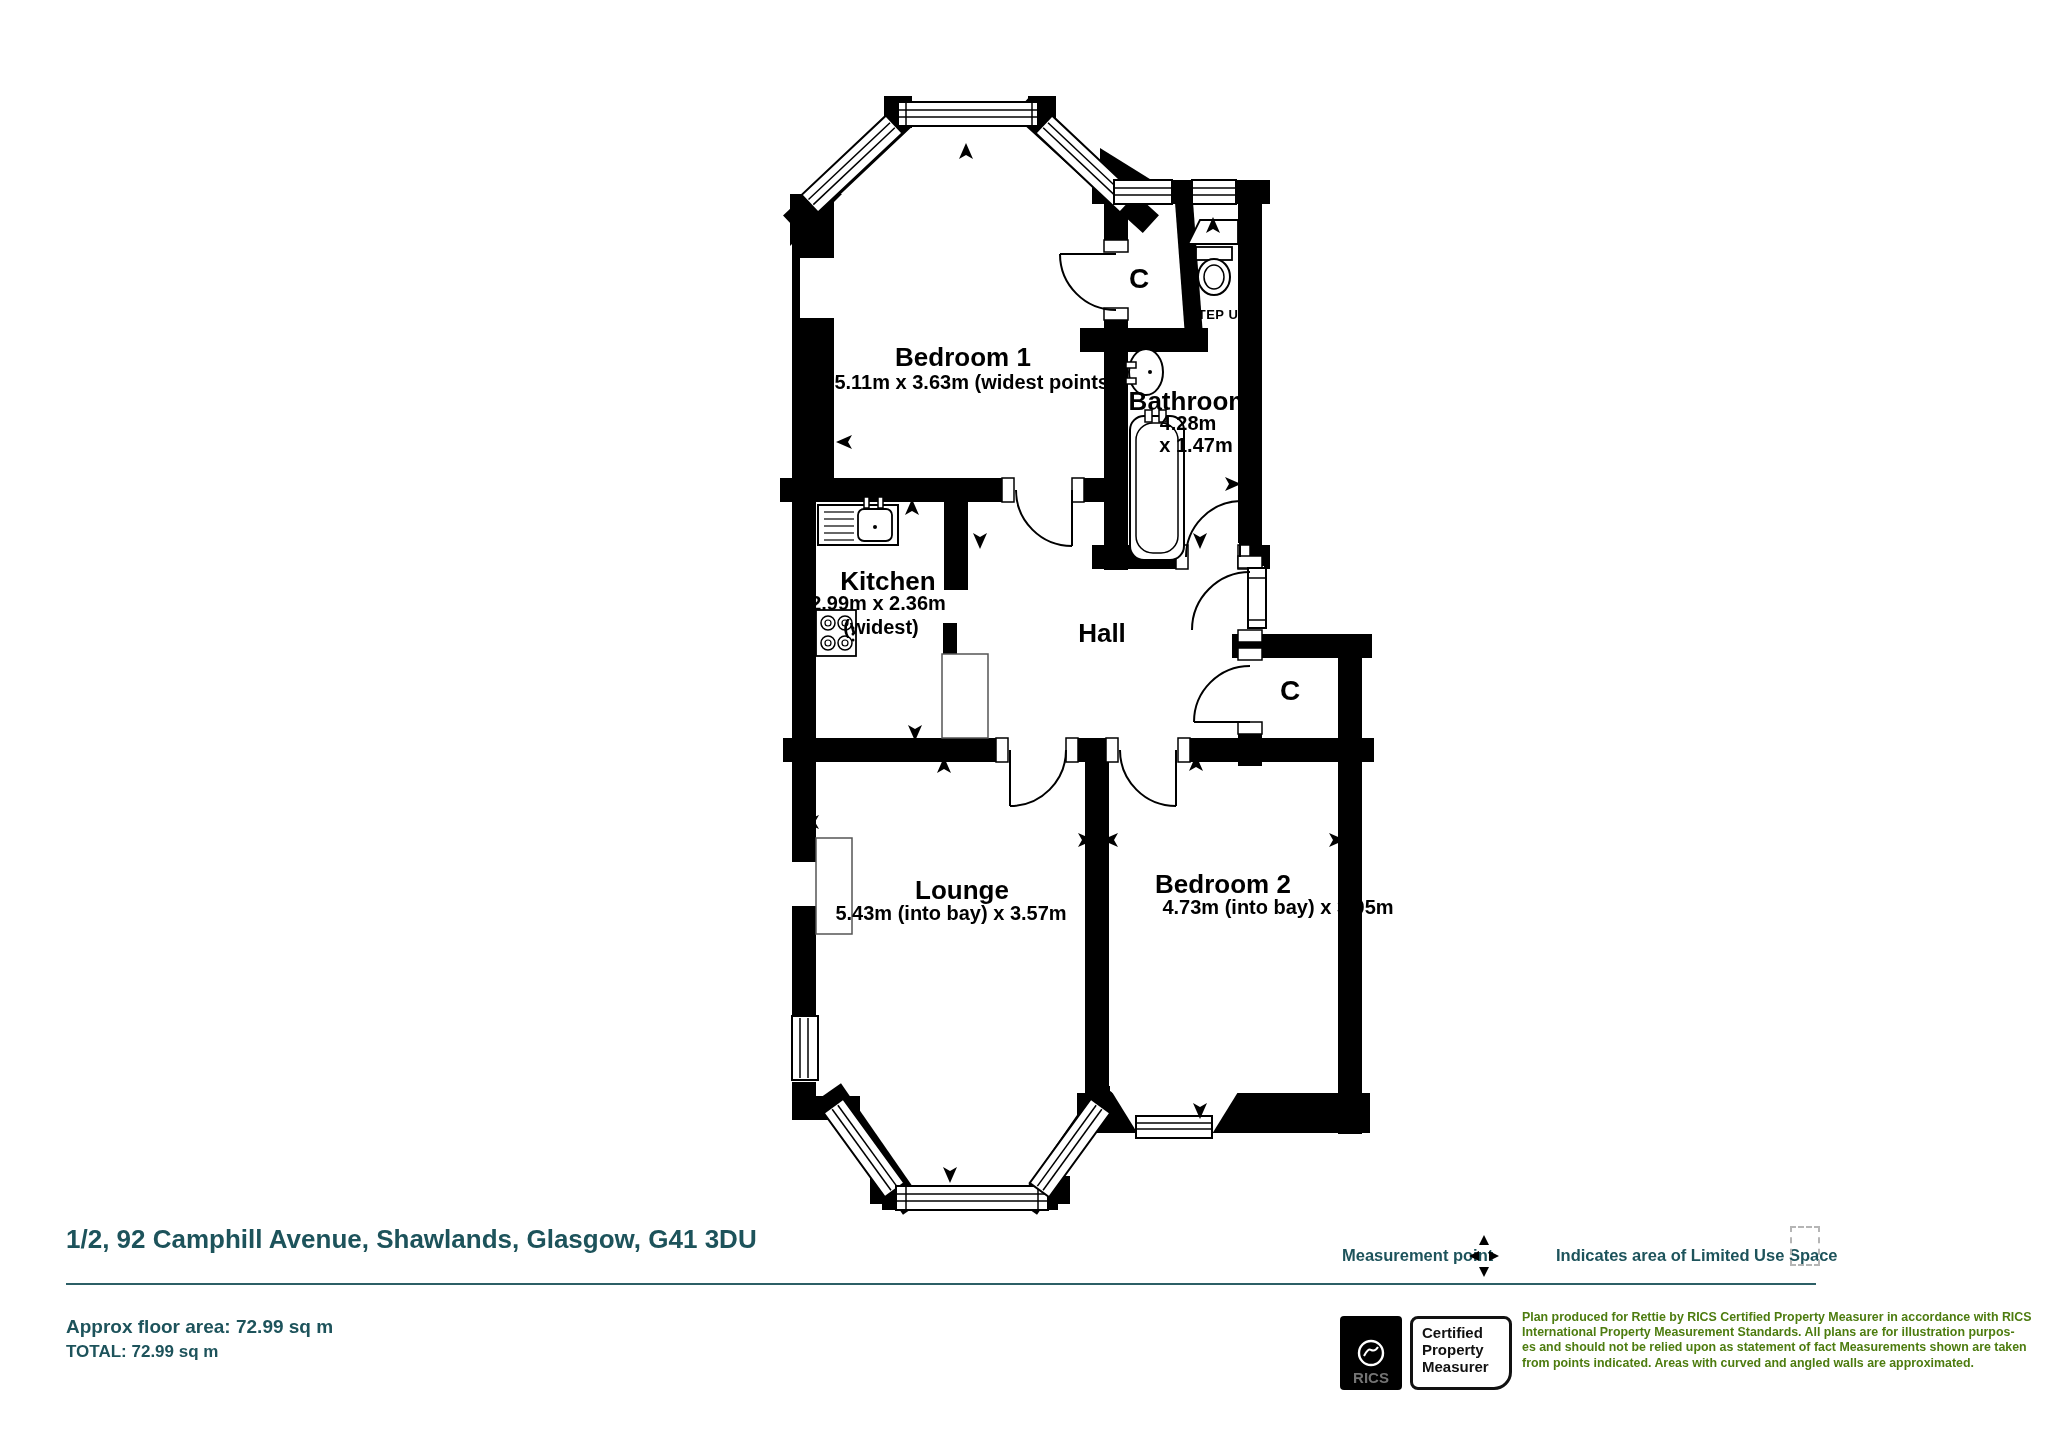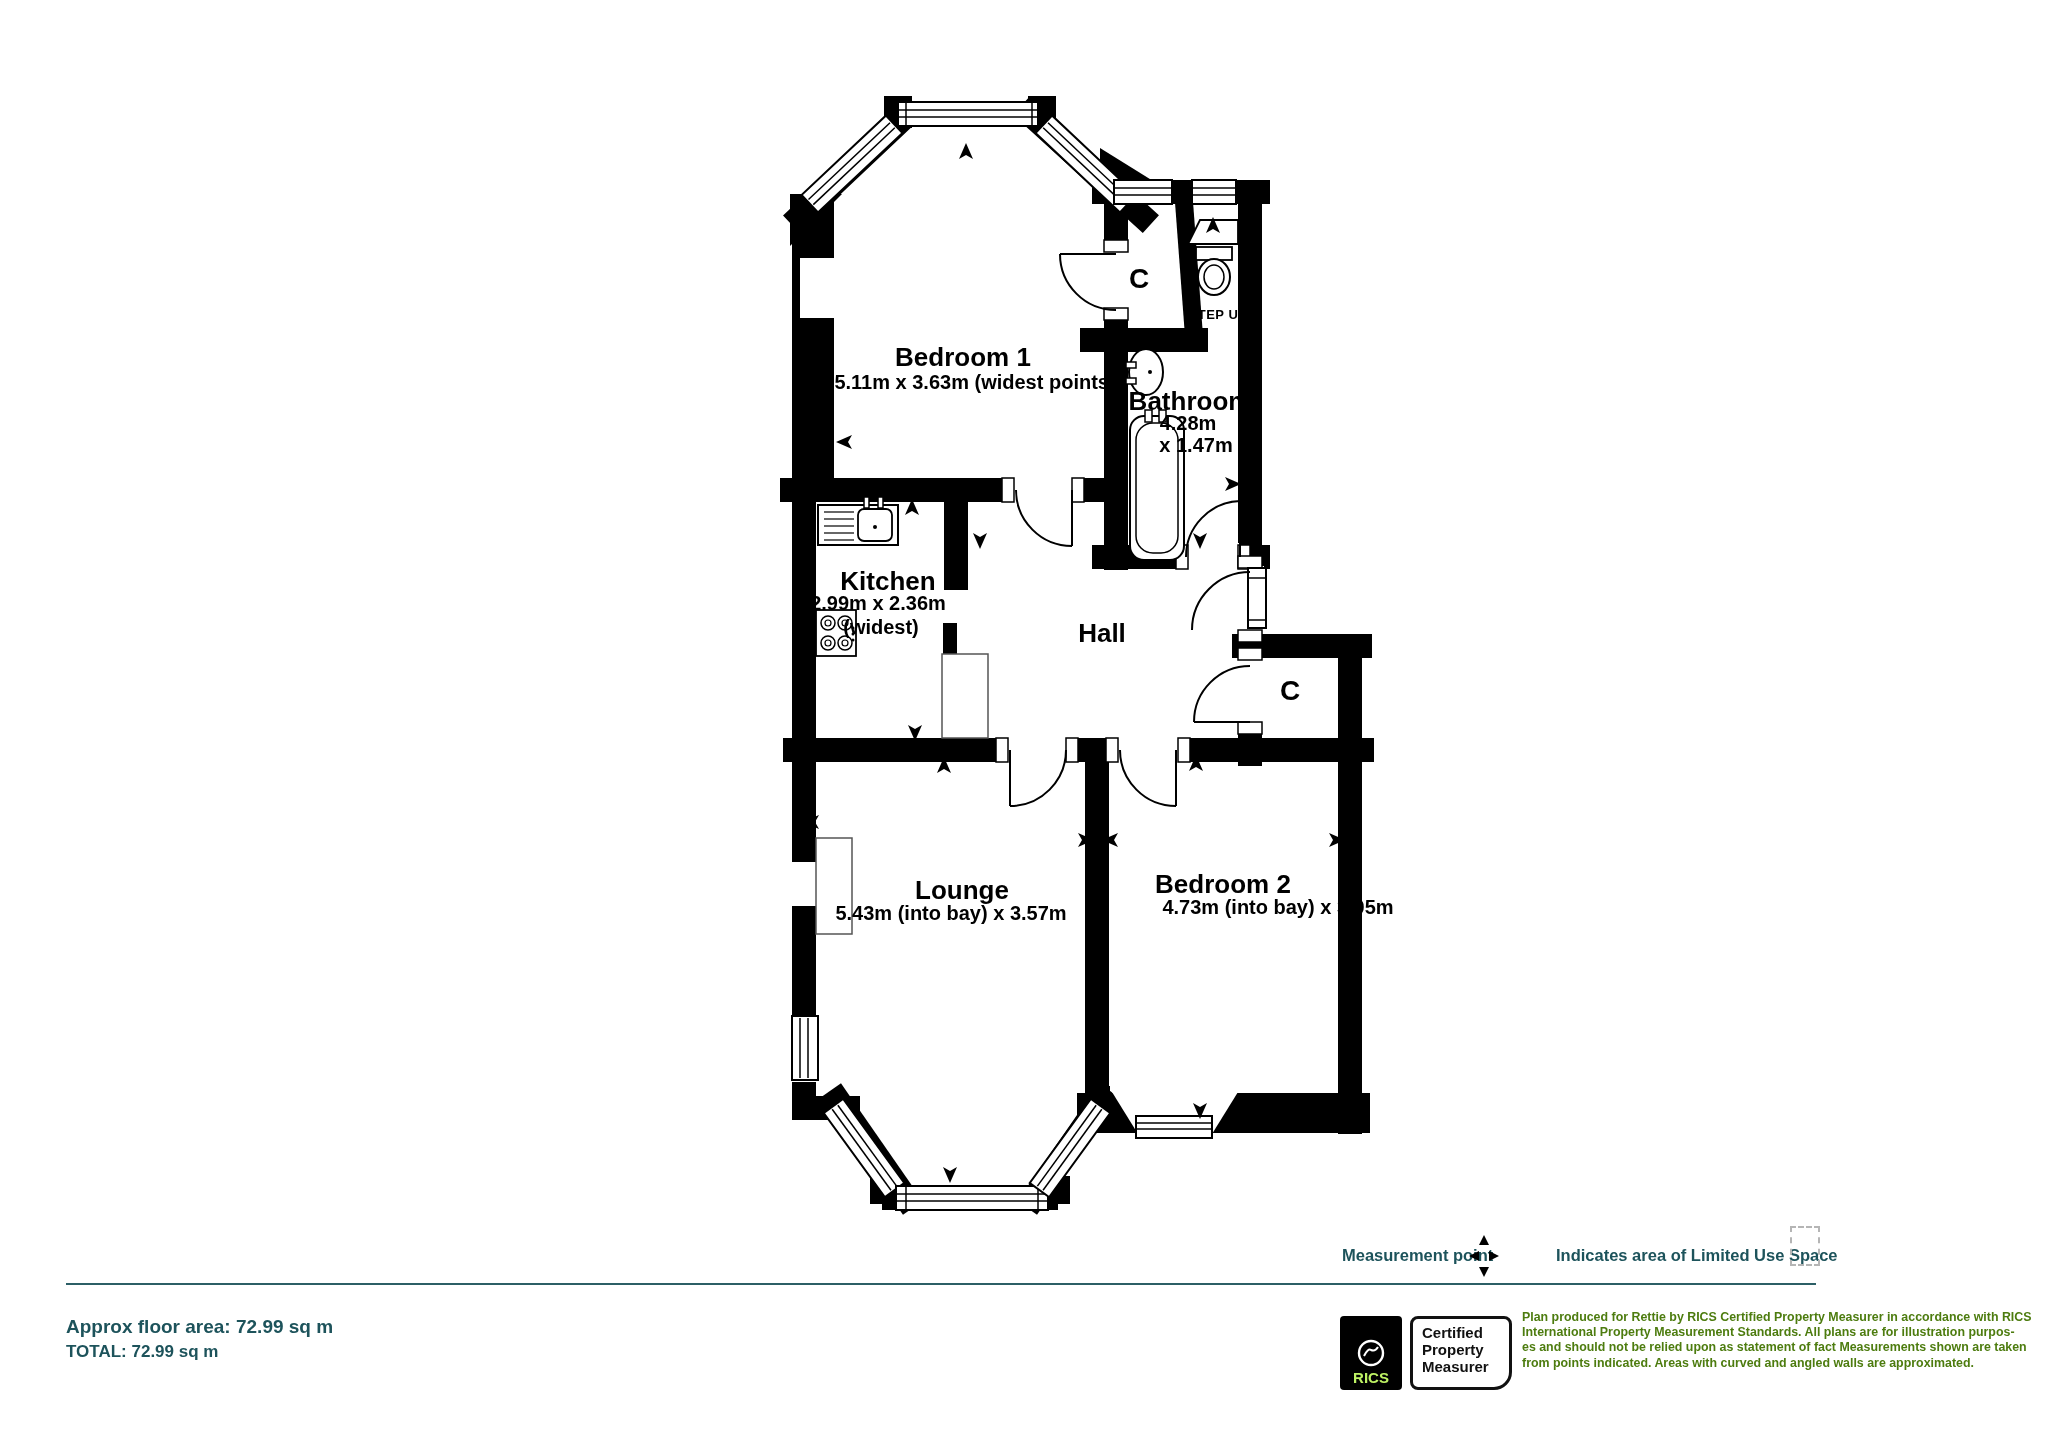--- a/index.html
+++ b/index.html
@@ -17,21 +17,21 @@
   .address{position:absolute;left:66px;top:1224px;font-size:26px;font-weight:bold;}
   .divider{position:absolute;left:66px;top:1283px;width:1750px;height:2px;background:#2c5f66;}
   .approx{position:absolute;left:66px;top:1316px;font-size:19px;font-weight:bold;}
   .total{position:absolute;left:66px;top:1342px;font-size:17px;font-weight:bold;}
   .legend-text{position:absolute;top:1246px;font-size:16.5px;font-weight:bold;white-space:nowrap;}
   .compass{position:absolute;left:1466px;top:1233px;}
   .dashbox{position:absolute;left:1790px;top:1226px;width:30px;height:40px;
            border:2px dashed #b5b5b5;box-sizing:border-box;}
   .rics{position:absolute;left:1340px;top:1316px;width:62px;height:74px;background:#000;
         border-radius:4px;display:flex;flex-direction:column;align-items:center;justify-content:flex-end;}
-  .rics-word{color:#bef264;font-size:15px;font-weight:bold;line-height:1;padding-bottom:5px;}
+  .rics-word{color:#737373;font-size:15px;font-weight:bold;line-height:1;padding-bottom:5px;}
   .certbox{position:absolute;left:1410px;top:1316px;width:102px;height:74px;border:3px solid #111;
            border-radius:8px 8px 18px 8px;box-sizing:border-box;padding:6px 0 0 9px;}
   .certbox div{font-size:15px;font-weight:bold;color:#111;line-height:1.13;}
   .disclaimer{position:absolute;left:1522px;top:1310px;}
   .disclaimer div{font-size:12.4px;font-weight:bold;color:#4d7c0f;line-height:15.2px;white-space:nowrap;}
 </style>
 </head>
 <body>
 
 <div class="canvas">
@@ -288,20 +288,21 @@
   <div class="lbl room" style="left:962px;top:877px">Lounge</div>
   <div class="lbl dims" style="left:951px;top:903px">5.43m (into bay) x 3.57m</div>
 
   <div class="lbl room" style="left:1223px;top:871px">Bedroom 2</div>
   <div class="lbl dims" style="left:1278px;top:897px">4.73m (into bay) x 3.05m</div>
 
   <div class="lbl cup" style="left:1139px;top:264px">C</div>
   <div class="lbl cup" style="left:1290px;top:676px">C</div>
   <div class="lbl tiny" style="left:1218px;top:308px">STEP UP</div>
 
+  <div class="address teal">1/2, 92 Camphill Avenue, Shawlands, Glasgow, G41 3DU</div>
 
   <div class="legend-text teal" style="left:1342px">Measurement point</div>
   <svg class="compass" width="36" height="46" viewBox="0 0 36 46">
     <polygon points="18,2 23,12 13,12" fill="#000"></polygon>
     <polygon points="18,44 23,34 13,34" fill="#000"></polygon>
     <polygon points="3,23 13,18 13,28" fill="#000"></polygon>
     <polygon points="33,23 23,18 23,28" fill="#000"></polygon>
   </svg>
   <div class="legend-text teal" style="left:1556px">Indicates area of  Limited Use Space</div>
   <div class="dashbox"></div>

